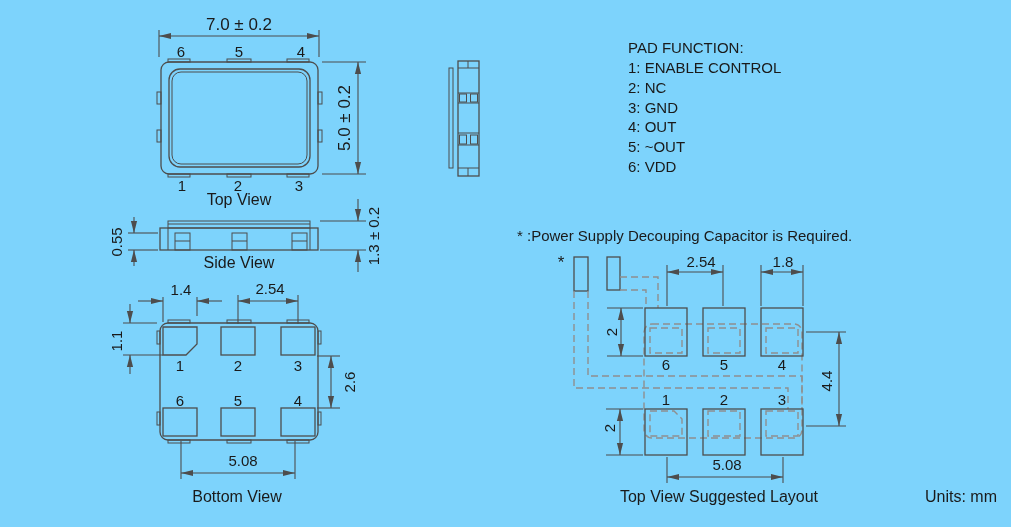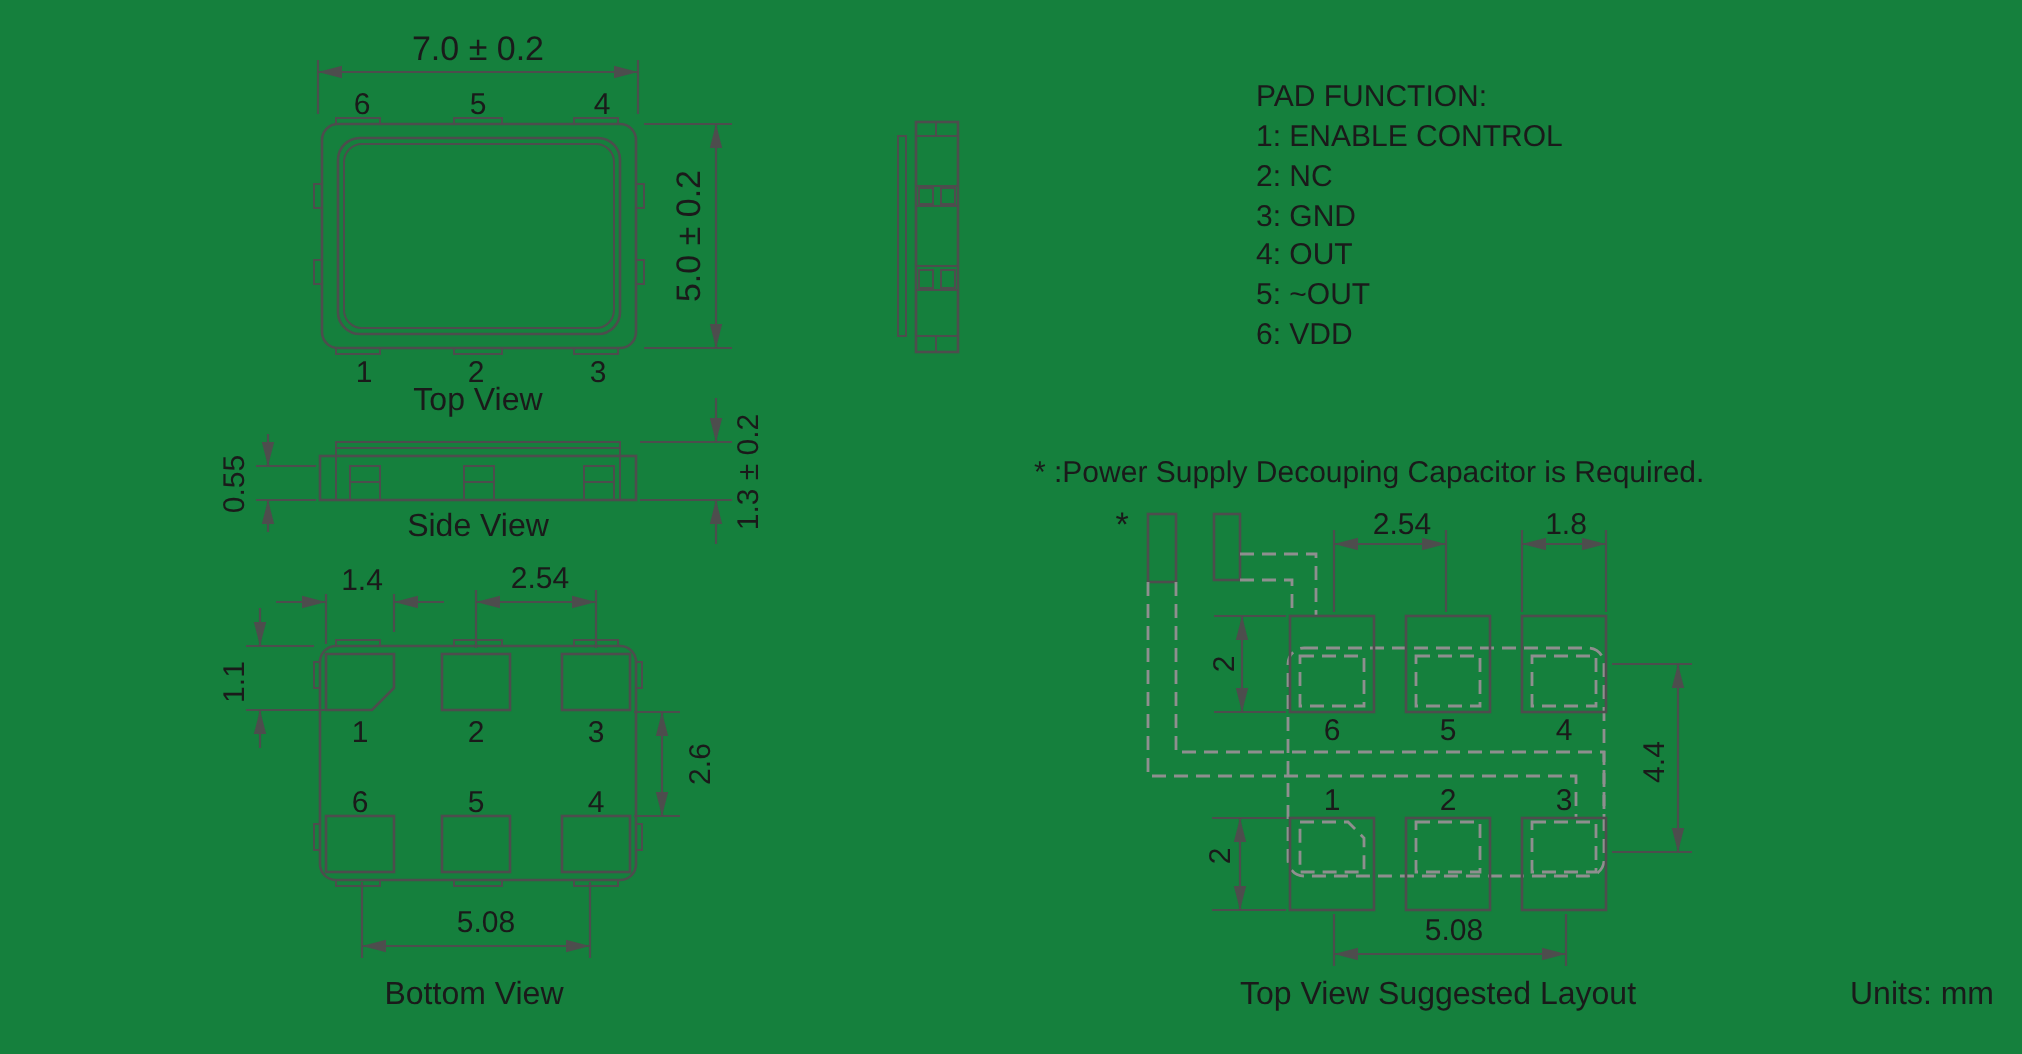--- a/index.html
+++ b/index.html
@@ -1,16 +1,16 @@
 <!DOCTYPE html>
 <html><head>
 <meta charset="utf-8">
 <style>
   html,body{margin:0;padding:0;background:#fff;}
-  .stage{position:relative;width:1011px;height:527px;background:#15803d;overflow:hidden;}
+  .stage{position:relative;width:1011px;height:527px;background:#7dd3fc;overflow:hidden;}
   svg{display:block;}
   svg text{fill:#1a1a1a;font-family:"Liberation Sans","DejaVu Sans",sans-serif;}
   .ln{fill:none;stroke:#4d4d4d;stroke-width:1.3;}
   .lnt{fill:none;stroke:#4d4d4d;stroke-width:1;}
   .dim{fill:none;stroke:#4d4d4d;stroke-width:1.1;}
   .dash{fill:none;stroke:#8f8f8f;stroke-width:1.4;stroke-dasharray:7 4;}
   .t15{font-size:15px;}
   .t16{font-size:16px;}
   .t17{font-size:17px;}
   .mid{text-anchor:middle;}

